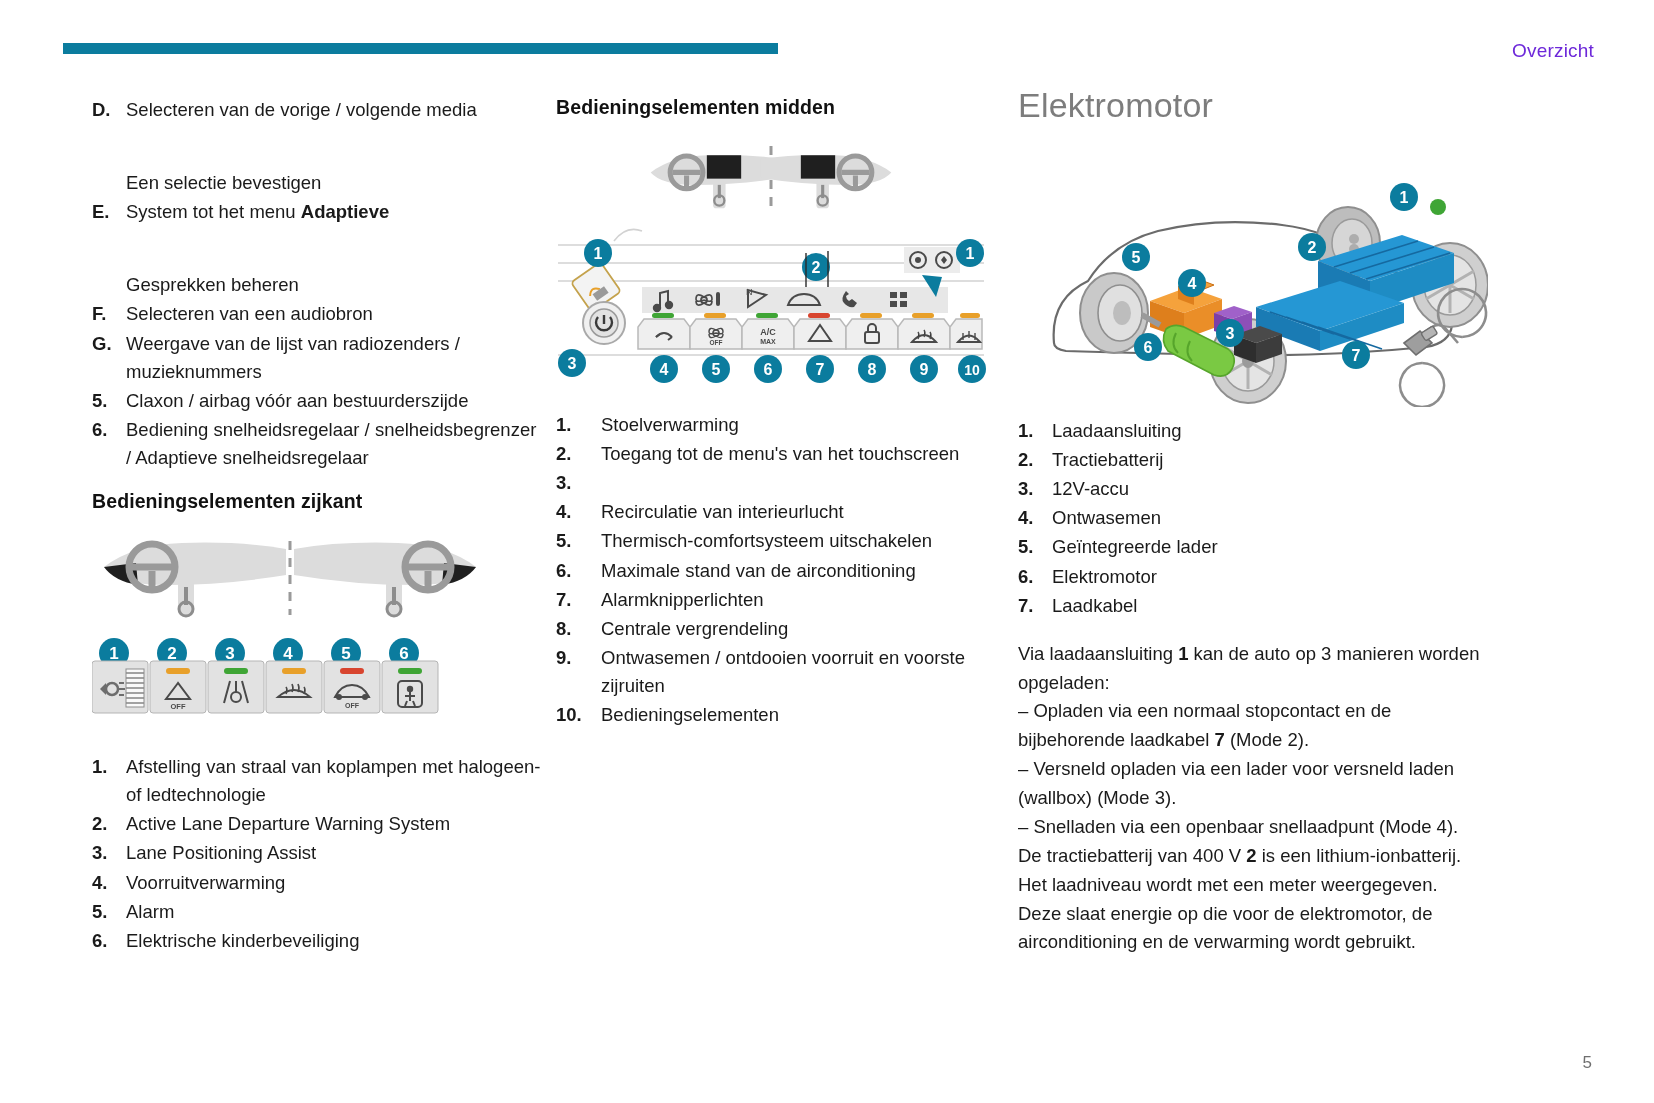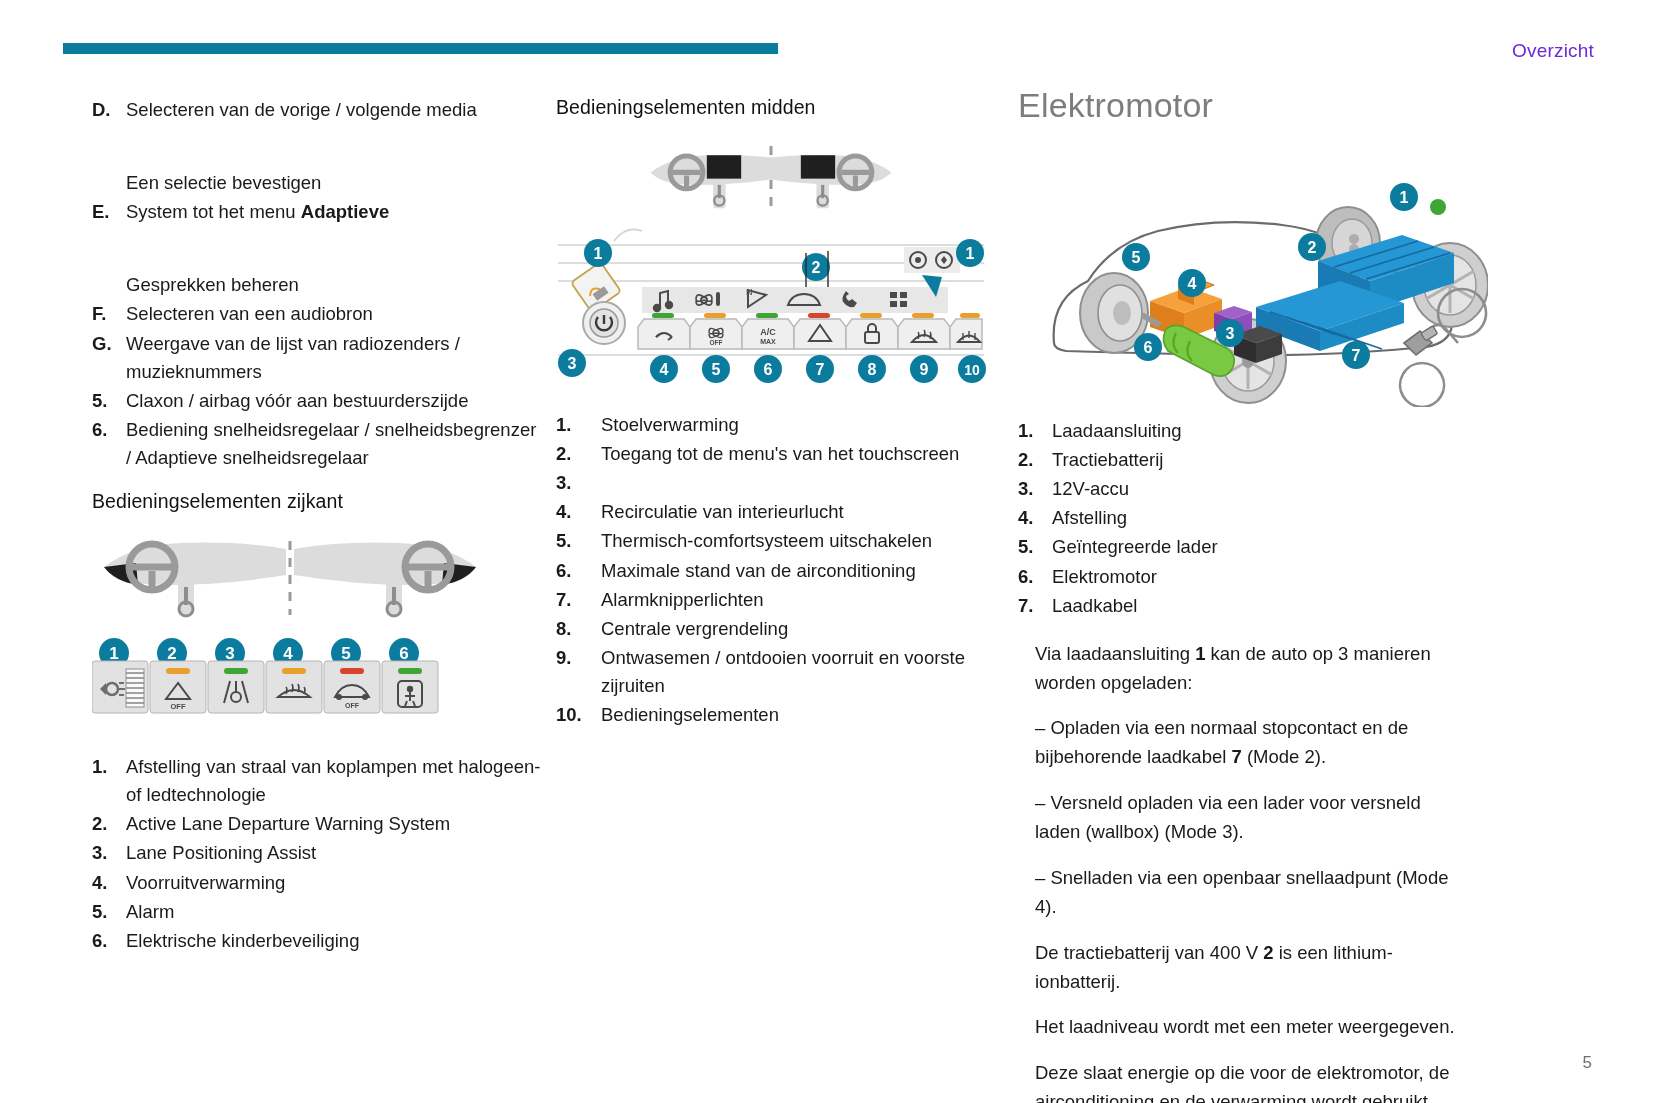--- a/index.html
+++ b/index.html
@@ -26,40 +26,40 @@
     position: absolute; right: 62px; bottom: 30px;
     font-size: 17px; color: #6f6f6f;
   }
   
   .col { position: absolute; top: 96px; }
   .col-left   { left: 92px;  width: 450px; }
   .col-mid    { left: 556px; width: 420px; }
   .col-right  { left: 1018px; width: 470px; }
 
   h2.sec {
-    font-size: 19.5px; font-weight: normal; color: #111;
+    font-size: 19.5px; font-weight: bold; color: #111;
     margin: 0 0 14px 0; letter-spacing: .1px;
   }
   h1.chapter {
     font-size: 34px; font-weight: normal; color: #7d7d7d;
     margin: 0 0 22px 0; letter-spacing: .2px;
   }
   
   dl.items { margin: 0; padding: 0; font-size: 18.5px; line-height: 1.52; }
   dl.items .row { display: flex; margin-bottom: 1px; }
   dl.items .key {
     font-weight: bold; flex: 0 0 34px; text-align: left;
   }
   dl.items.wide .key { flex: 0 0 45px; }
   dl.items .val { flex: 1 1 auto; }
   dl.items .sub { margin-left: 34px; margin-top: 44px; }
   b.inline { font-weight: bold; }
 
   .para { font-size: 18.5px; line-height: 1.56; margin-top: 20px; }
-  .para p { margin: 17px; }
+  .para p { margin: 0; }
 
   
   .figure { position: relative; }
   svg { display: block; }
 </style>
 </head>
 <body>
 
 <div class="top-bar"></div>
 <div class="running-head">Overzicht</div>
@@ -571,21 +571,21 @@
     <div class="row">
       <span class="key">2.</span>
       <span class="val">Tractiebatterij</span>
     </div>
     <div class="row">
       <span class="key">3.</span>
       <span class="val">12V-accu</span>
     </div>
     <div class="row">
       <span class="key">4.</span>
-      <span class="val">Afstelling</span>
+      <span class="val">Ontwasemen</span>
     </div>
     <div class="row">
       <span class="key">5.</span>
       <span class="val">Geïntegreerde lader</span>
     </div>
     <div class="row">
       <span class="key">6.</span>
       <span class="val">Elektromotor</span>
     </div>
     <div class="row">

